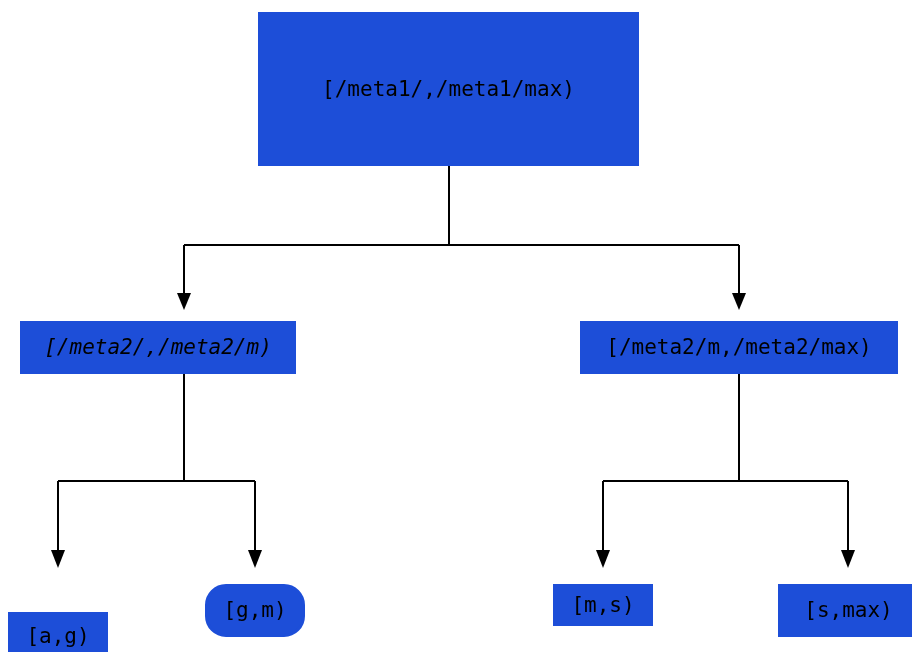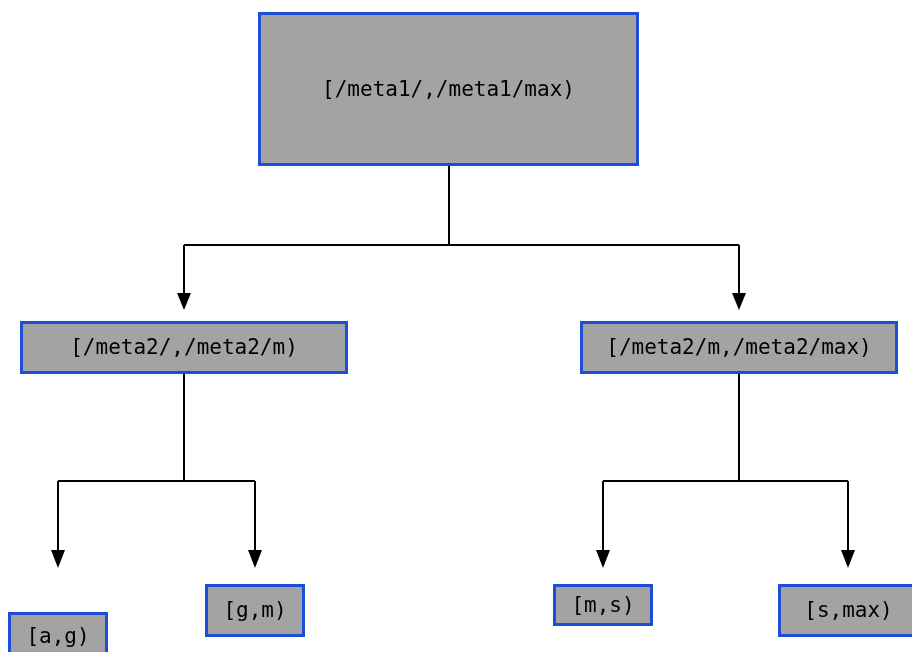--- a/index.html
+++ b/index.html
@@ -21,21 +21,21 @@
   #edge-layer {
     position: absolute;
     left: 0;
     top: 0;
     width: 912px;
     height: 652px;
   }
   .node-box {
     position: absolute;
     box-sizing: border-box;
-    background: #a3a3a3;
+    background: #1d4ed8;
     border: 3px solid #1d4ed8;
     display: flex;
     align-items: center;
     justify-content: center;
     color: #000000;
     white-space: pre;
   }
   .node-label {
     font-family: "DejaVu Sans Mono", "Liberation Mono", monospace;
     font-size: 21px;
@@ -48,42 +48,44 @@
   #node-root {
     left: 258px;
     top: 12px;
     width: 381px;
     height: 154px;
   }
   
   #node-mid-left {
     left: 20px;
     top: 321px;
-    width: 328px;
+    width: 276px;
     height: 53px;
+    font-style: italic;
   }
   #node-mid-right {
     left: 580px;
     top: 321px;
     width: 318px;
     height: 53px;
   }
   
   #node-leaf-0 {
     left: 8px;
     top: 584px;
     width: 100px;
     height: 48px;
     margin-top: 28px;
   }
   #node-leaf-1 {
     left: 205px;
     top: 584px;
     width: 100px;
     height: 53px;
+    border-radius: 21px;
   }
   #node-leaf-2 {
     left: 553px;
     top: 584px;
     width: 100px;
     height: 42px;
   }
   #node-leaf-3 {
     left: 778px;
     top: 584px;

